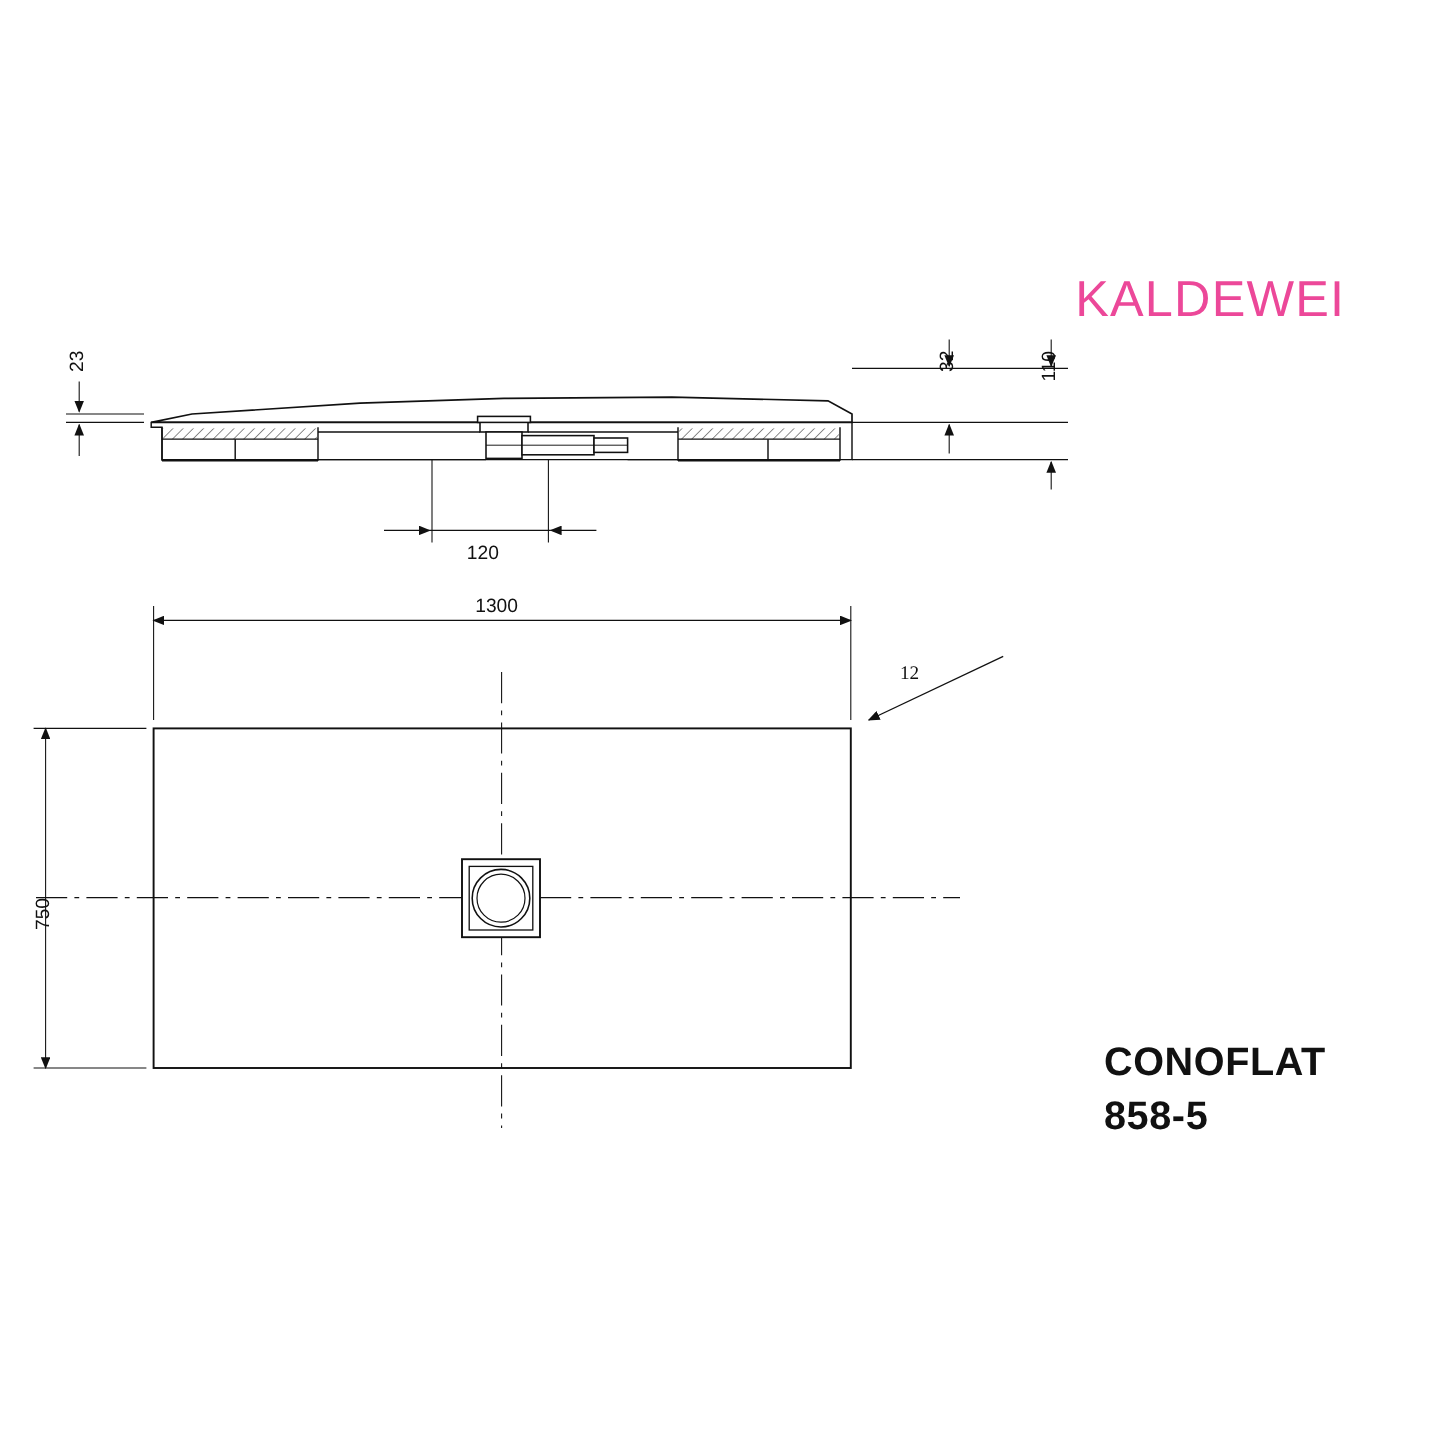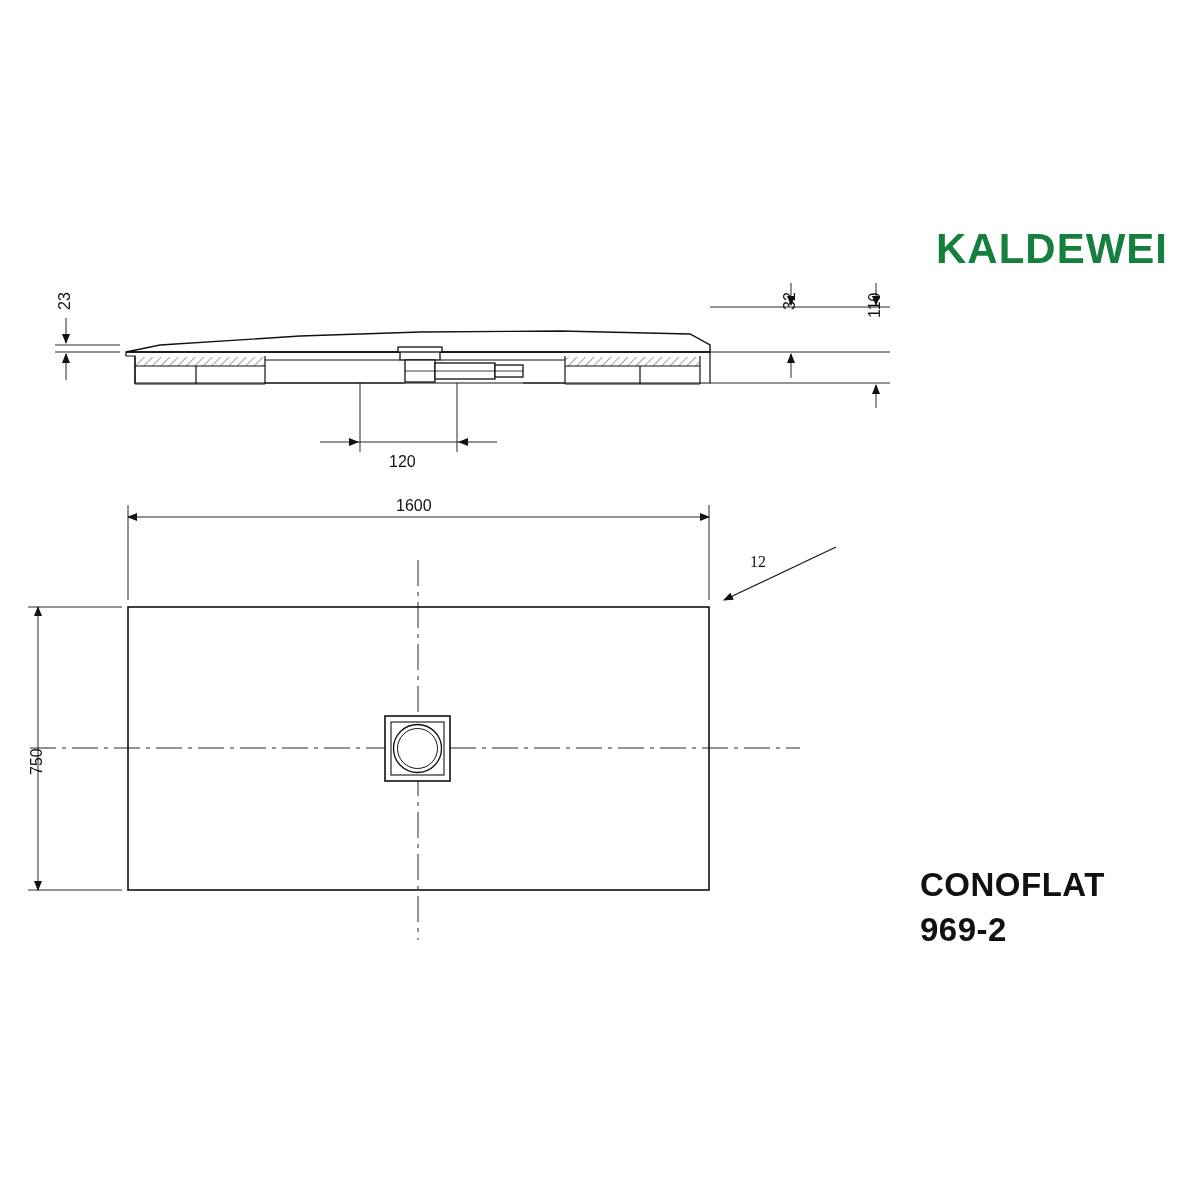--- a/index.html
+++ b/index.html
@@ -24,27 +24,27 @@
   }
   svg.drawing {
     position: absolute;
     left: 0;
     top: 0;
     width: 1200px;
     height: 1200px;
   }
   .brand {
     position: absolute;
-    left: 936px;
+    left: 896px;
     top: 228px;
-    font-weight: bold;
+    font-weight: normal;
     font-size: 42px;
     letter-spacing: 1px;
     line-height: 1;
-    color: #15803d;
+    color: #ec4899;
     white-space: nowrap;
   }
   .product-name {
     position: absolute;
     left: 920px;
     top: 866px;
     font-weight: bold;
     font-size: 33px;
     letter-spacing: 0.5px;
     color: #111111;
@@ -182,29 +182,29 @@
 
       <g>
         <line x1="836" y1="547" x2="724" y2="600" stroke="#111111" stroke-width="1.1" marker-end="url(#arrowEnd)"></line>
       </g>
     </g>
   </svg>
 
   <div class="brand">KALDEWEI</div>
 
   <div class="product-name">CONOFLAT</div>
-  <div class="product-code">969-2</div>
+  <div class="product-code">858-5</div>
 
   <div class="dim-label rot90" style="left:56px; top:310px;">23</div>
 
   <div class="dim-label rot90" style="left:781px; top:310px;">32</div>
 
   <div class="dim-label rot90" style="left:866px; top:318px;">110</div>
 
   <div class="dim-label" style="left:389px; top:423px;margin-top:30px;">120</div>
 
-  <div class="dim-label" style="left:396px; top:497px;">1600</div>
+  <div class="dim-label" style="left:396px; top:497px;">1300</div>
 
   <div class="dim-label rot90" style="left:28px; top:775px;">750</div>
 
   <div class="dim-label" style="left:750px; top:553px;font-family:Liberation Serif, serif;">12</div>
 
 </div>
 
 </body></html>

